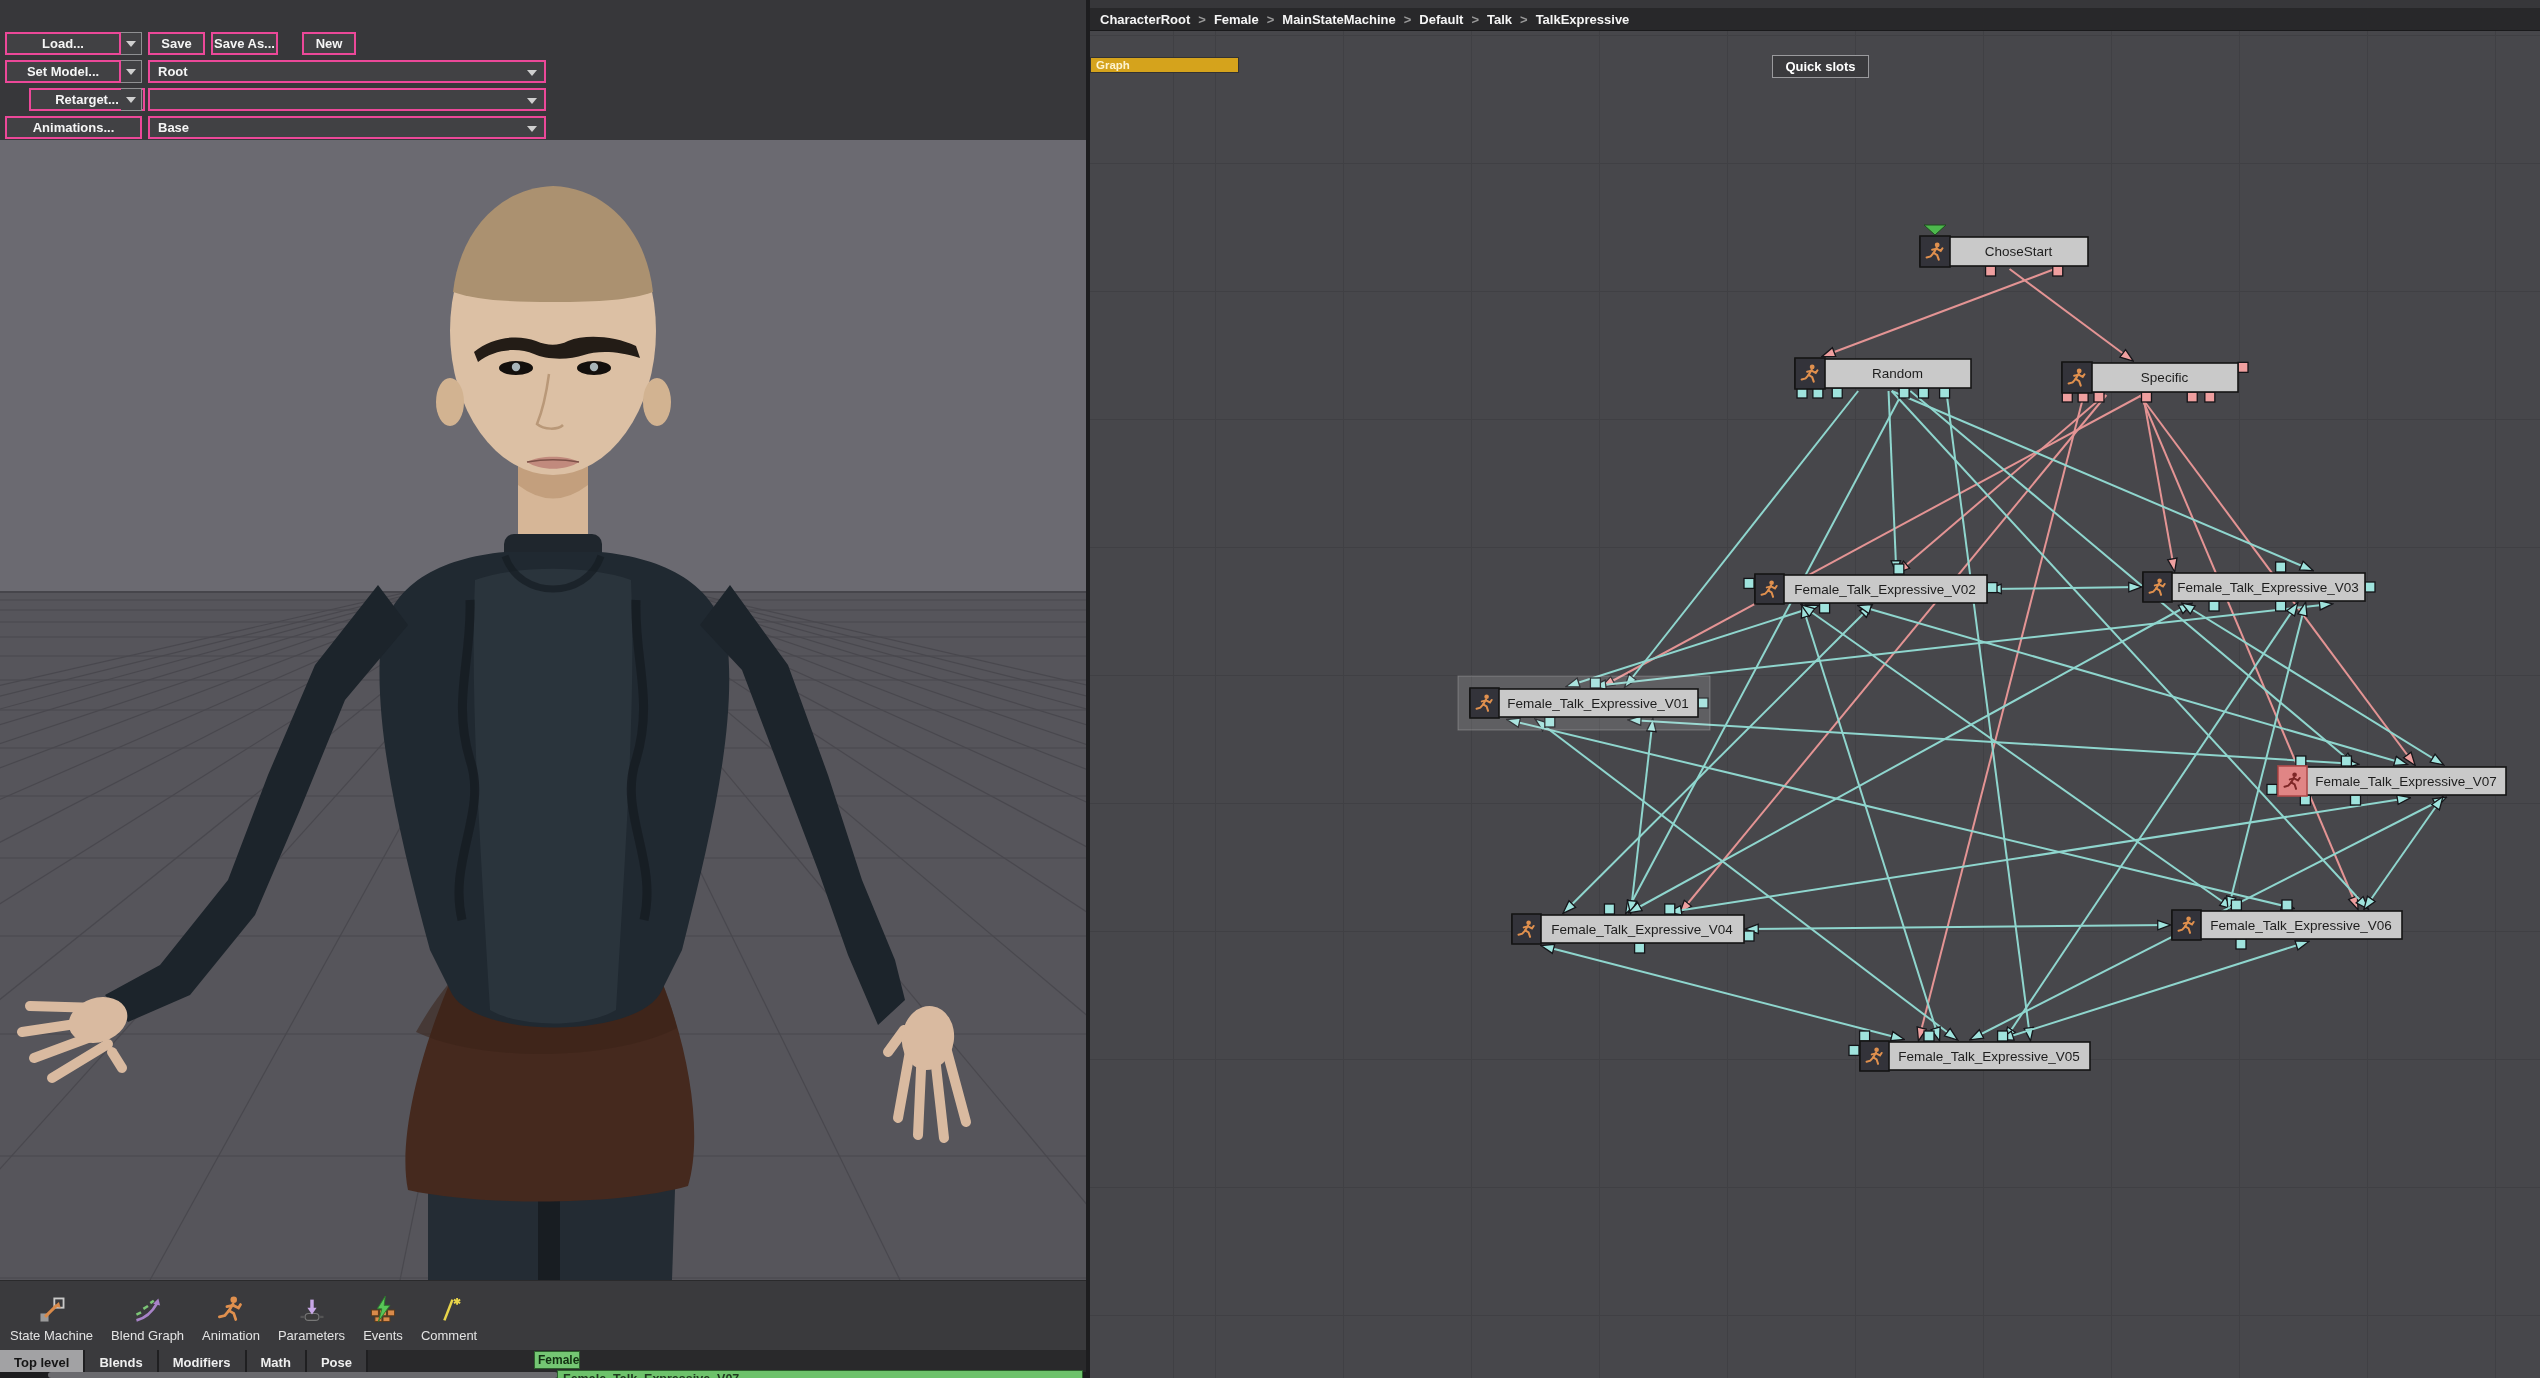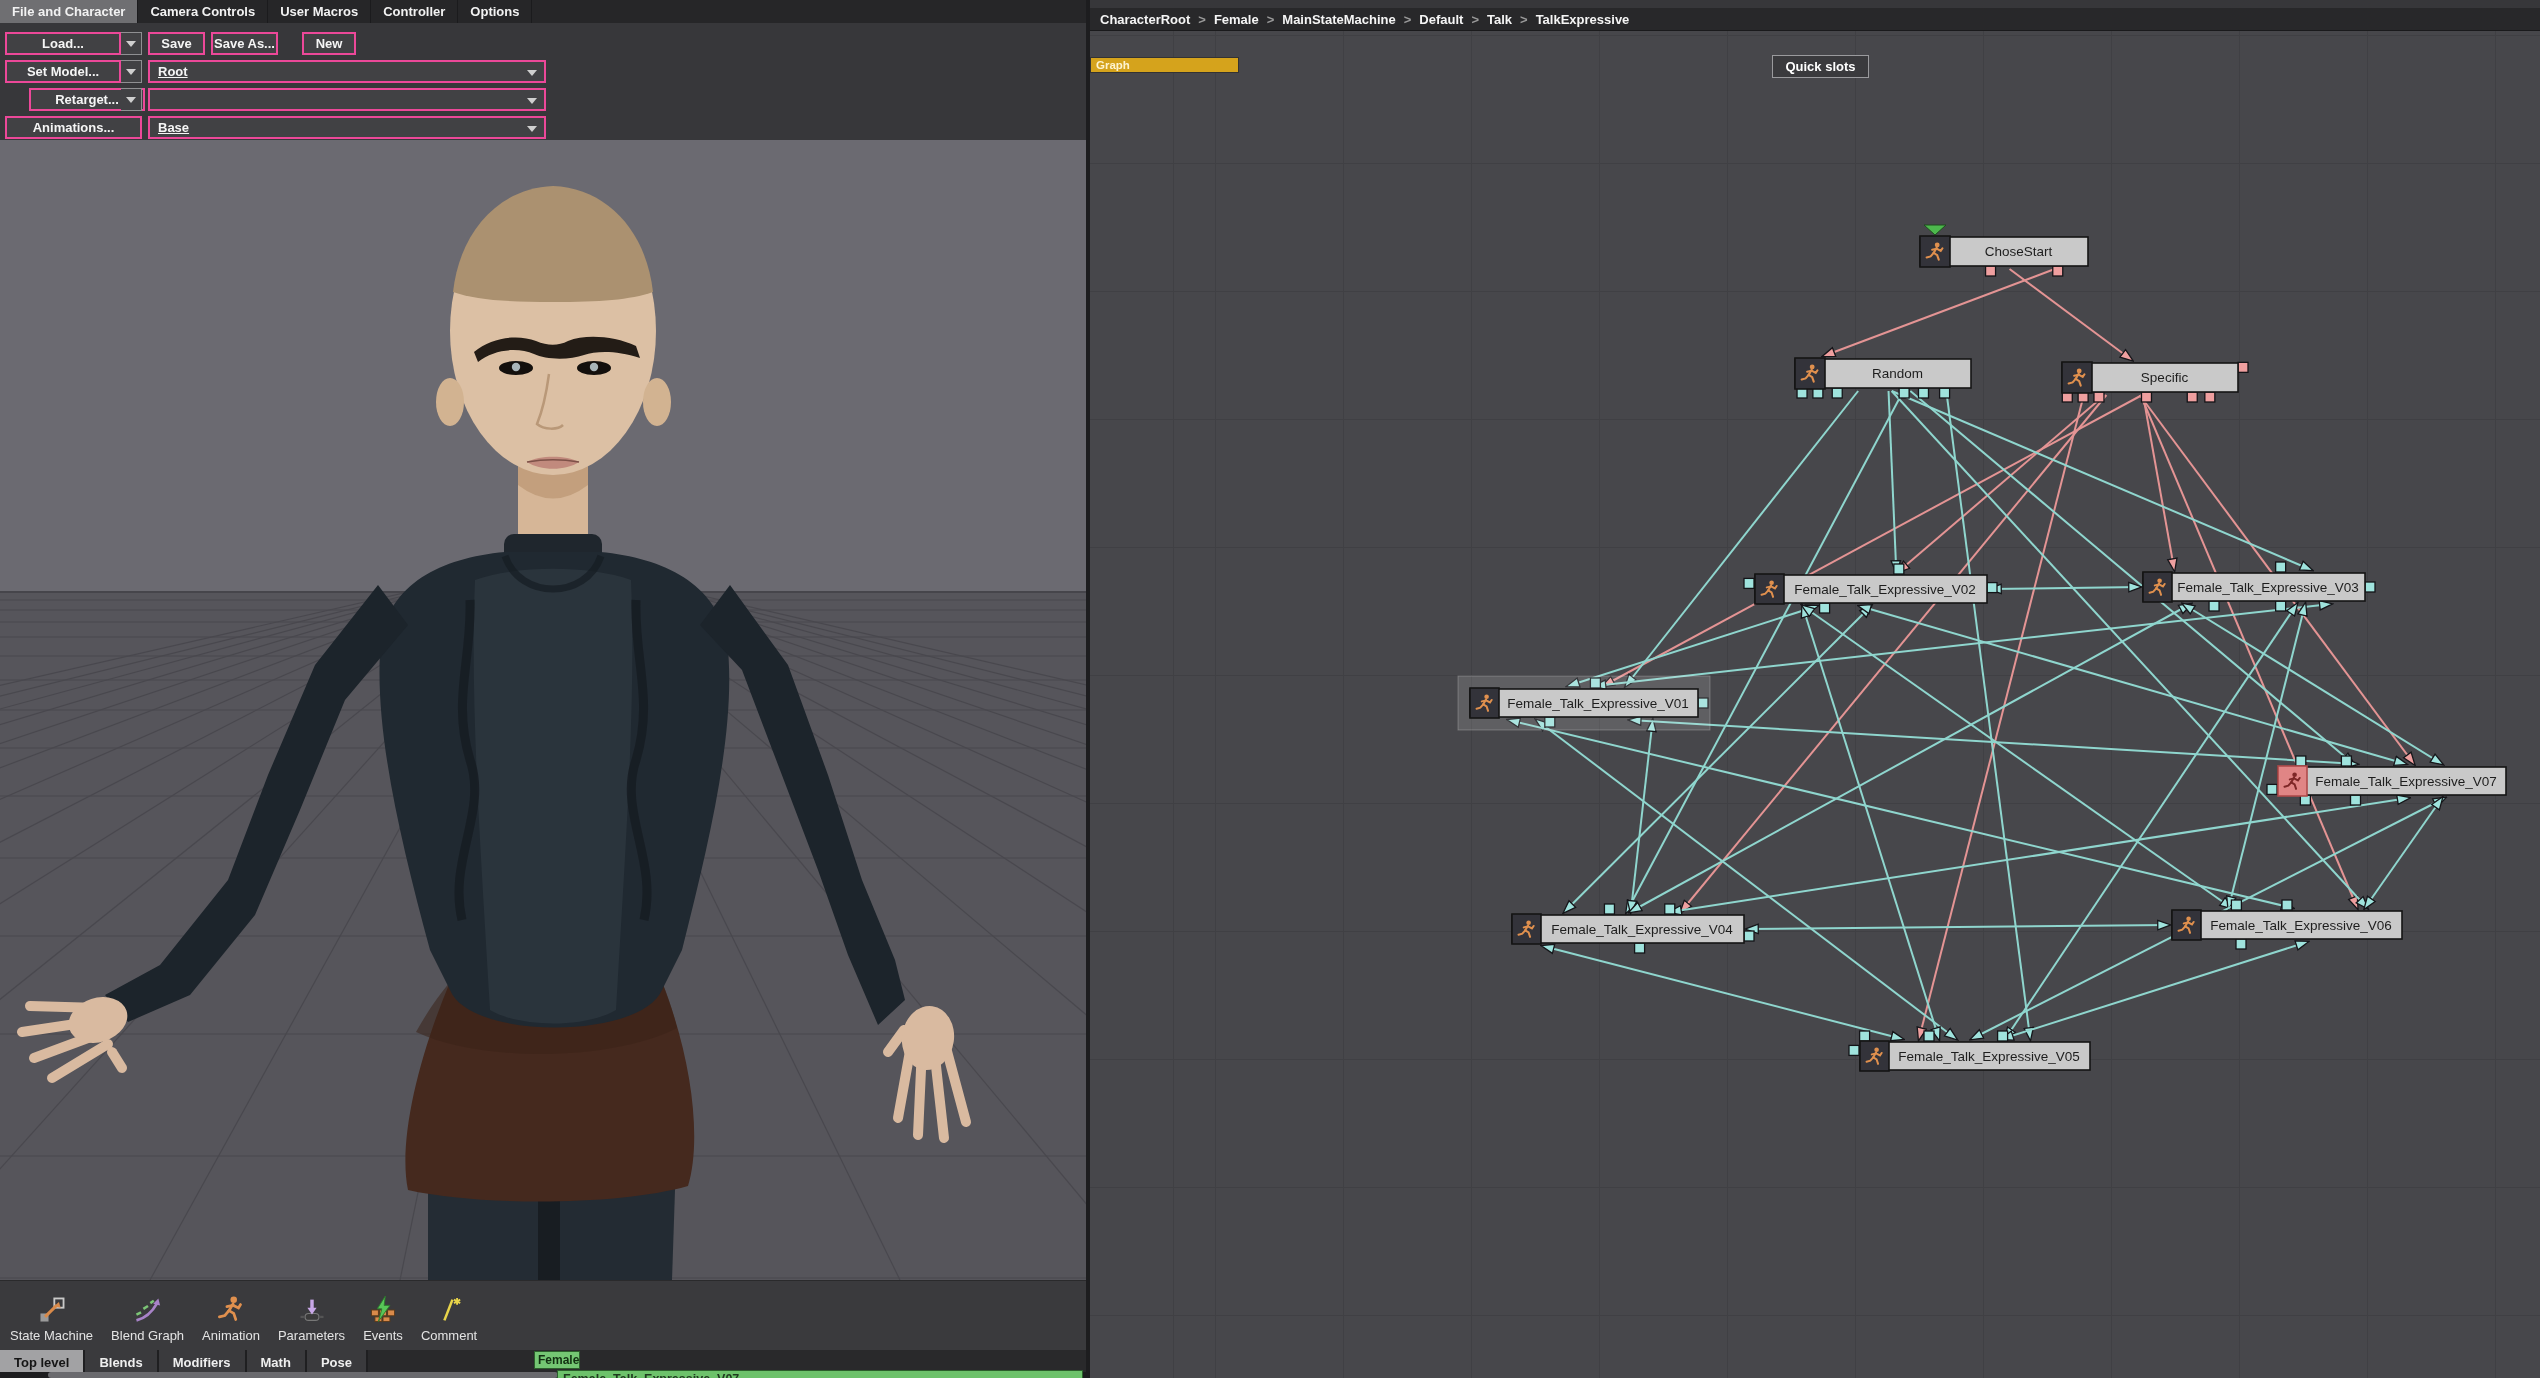--- a/index.html
+++ b/index.html
@@ -9,21 +9,21 @@
 
   
   #left-panel { position:absolute; left:0; top:0; width:1086px; height:1378px; background:#37373a; }
   #menu-tabbar { position:absolute; left:0; top:0; width:1086px; height:23px; background:#262628; display:flex; }
   .menu-tab { height:23px; padding:0 12px; display:flex; align-items:center; color:#f2f2f2;
               font-size:13px; font-weight:bold; background:#262628; border-right:1px solid #1b1b1d; cursor:default; }
   .menu-tab.active { background:#6f6f72; }
   #cmd-toolbar { position:absolute; left:0; top:23px; width:1086px; height:117px; background:#37373a; }
   .btn, .combo { position:absolute; background:#414144; border:2px solid #ec4899; color:#f5f5f5;
                  font-size:13px; font-weight:bold; display:flex; align-items:center; justify-content:center; }
-  .combo { justify-content:flex-start; padding-left:8px;text-decoration:underline; }
+  .combo { justify-content:flex-start; padding-left:8px; }
   .drop-cell { position:absolute; background:#414144; border:1px solid #8f8f92; border-left:none;
                display:flex; align-items:center; justify-content:center; }
   .arr { width:0; height:0; border-left:5px solid transparent; border-right:5px solid transparent;
          border-top:6px solid #cfcfcf; }
   .combo .arr { position:absolute; right:7px; top:8px; }
 
   
   #viewport { position:absolute; left:0; top:140px; width:1086px; height:1140px; background:#6b6a71; }
   #viewport svg { display:block; }
   .vp-overlay { position:absolute; z-index:5; }
@@ -71,27 +71,20 @@
   .edge.salmon { stroke:#e49494; }
   .node-title { font-family:"Liberation Sans","DejaVu Sans",sans-serif; font-size:13.5px; fill:#1e1e1e; }
 </style>
 </head>
 <body>
 
 <div id="app">
 
   <div id="left-panel">
 
-    <div id="menu-tabbar">
-      <div class="menu-tab active">File and Character</div>
-      <div class="menu-tab">Camera Controls</div>
-      <div class="menu-tab">User Macros</div>
-      <div class="menu-tab">Controller</div>
-      <div class="menu-tab">Options</div>
-    </div>
 
     <div id="cmd-toolbar">
       <div class="btn" style="left:5px;top:9px;width:116px;height:23px;">Load...</div>
       <div class="drop-cell" style="left:121px;top:9px;width:21px;height:23px;">
           <span class="arr"></span>
         </div>
       <div class="btn" style="left:148px;top:9px;width:57px;height:23px;">Save</div>
       <div class="btn" style="left:211px;top:9px;width:67px;height:23px;">Save As...</div>
       <div class="btn" style="left:302px;top:9px;width:54px;height:23px;">New</div>
 

